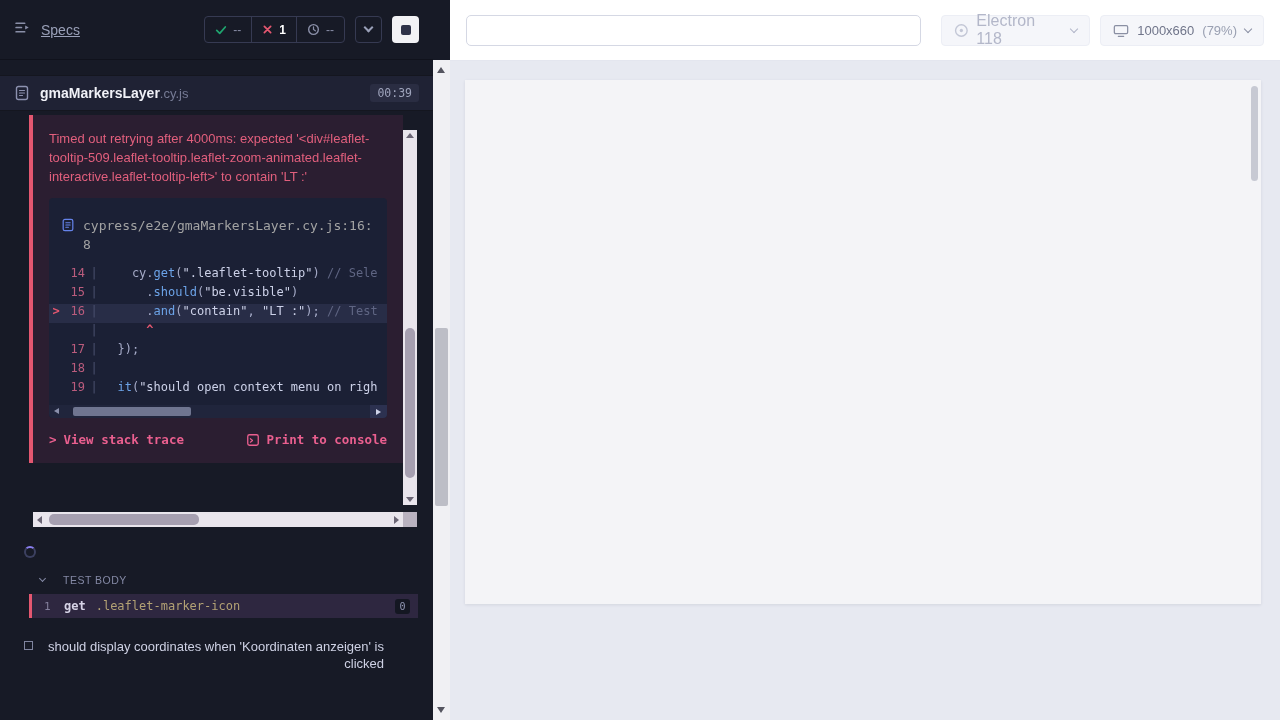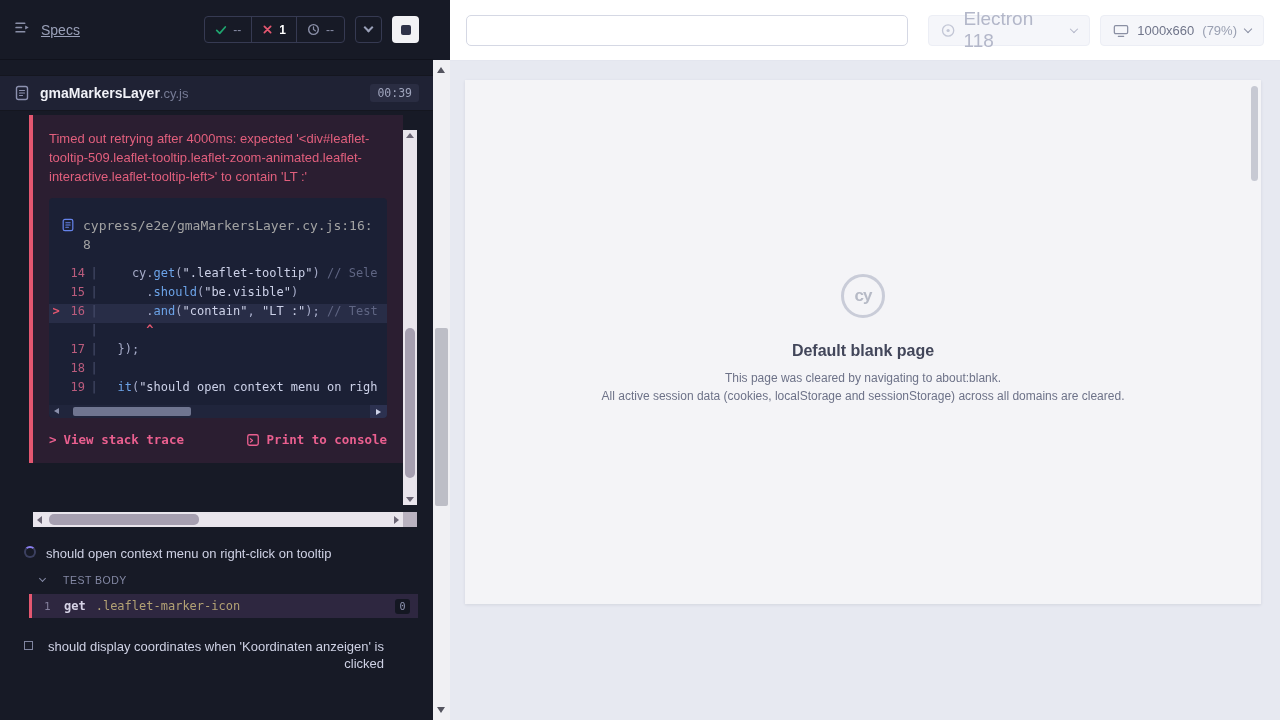--- a/index.html
+++ b/index.html
@@ -131,21 +131,21 @@
 
   
   .right-app { position:absolute; left:450px; top:0; width:830px; height:720px; }
   .browser-bar { height:61px; background:#ffffff; border-bottom:1px solid #e4e6ef;
                  display:flex; align-items:center; padding:0 16px; gap:10px; }
   .url-input { width:462px; height:31px; border:1px solid #d5d8e4; border-radius:5px;
                background:#fff; outline:none; padding:0 10px; font-size:13px; color:#555; }
   .bar-spacer { flex:1; }
   .select-btn { height:31px; padding:0 12px; background:#f5f6fa; border:1px solid #eceef5;
                 border-radius:4px; display:flex; align-items:center; gap:8px; cursor:pointer; }
-  .browser-label { color:#b3b7c9; font-size:19px; }
+  .browser-label { color:#b3b7c9; font-size:16px; }
   .chev-gray { display:inline-block; width:6px; height:6px; border-right:1.5px solid #b3b7c9;
                border-bottom:1.5px solid #b3b7c9; transform:rotate(45deg); margin-top:-3px; }
   .viewport-size { color:#70758a; font-size:13px; }
   .viewport-zoom { color:#9aa0b2; font-size:13px; }
   .chev-dark { display:inline-block; width:6px; height:6px; border-right:1.5px solid #8a8fa3;
                border-bottom:1.5px solid #8a8fa3; transform:rotate(45deg); margin-top:-3px; }
 
   .stage { position:absolute; left:0; top:61px; width:830px; height:659px; background:#e7e9f1; }
   .aut { position:absolute; left:15px; top:19px; width:796px; height:524px; background:#f4f4f7;
          box-shadow:0 1px 3px rgba(40,45,70,.10); display:flex; align-items:center; justify-content:center; }
@@ -303,21 +303,20 @@
 
   <div class="h-scroll">
     <span class="hs-left"></span>
     <span class="hs-thumb"></span>
     <span class="hs-right"></span>
   </div>
   <div class="scroll-corner"></div>
 
   <div class="test-row1">
     <span class="spinner"></span>
-    <span class="test-title">should open context menu on right-click on tooltip</span>
   </div>
 
   <div class="tbody-row">
     <span class="chev-sm"></span>
     <span>TEST BODY</span>
   </div>
 
   <div class="cmd-row">
     <span class="cmd-num">1</span>
     <span class="cmd-method">get</span>
@@ -358,22 +357,16 @@
         <path d="M6 14.5h6" stroke="#8a8fa3" stroke-width="1.4" stroke-linecap="round"></path>
       </svg>
       <span class="viewport-size">1000x660</span>
       <span class="viewport-zoom">(79%)</span>
       <span class="chev-dark"></span>
     </div>
   </div>
 
   <div class="stage">
     <div class="aut">
-      <div class="aut-inner">
-        <span class="cy-logo">cy</span>
-        <div class="aut-title">Default blank page</div>
-        <div class="aut-line1">This page was cleared by navigating to about:blank.</div>
-        <div class="aut-line2">All active session data (cookies, localStorage and sessionStorage) across all domains are cleared.</div>
-      </div>
       <span class="aut-scroll-thumb"></span>
     </div>
   </div>
 </div>
 
 </body></html>

